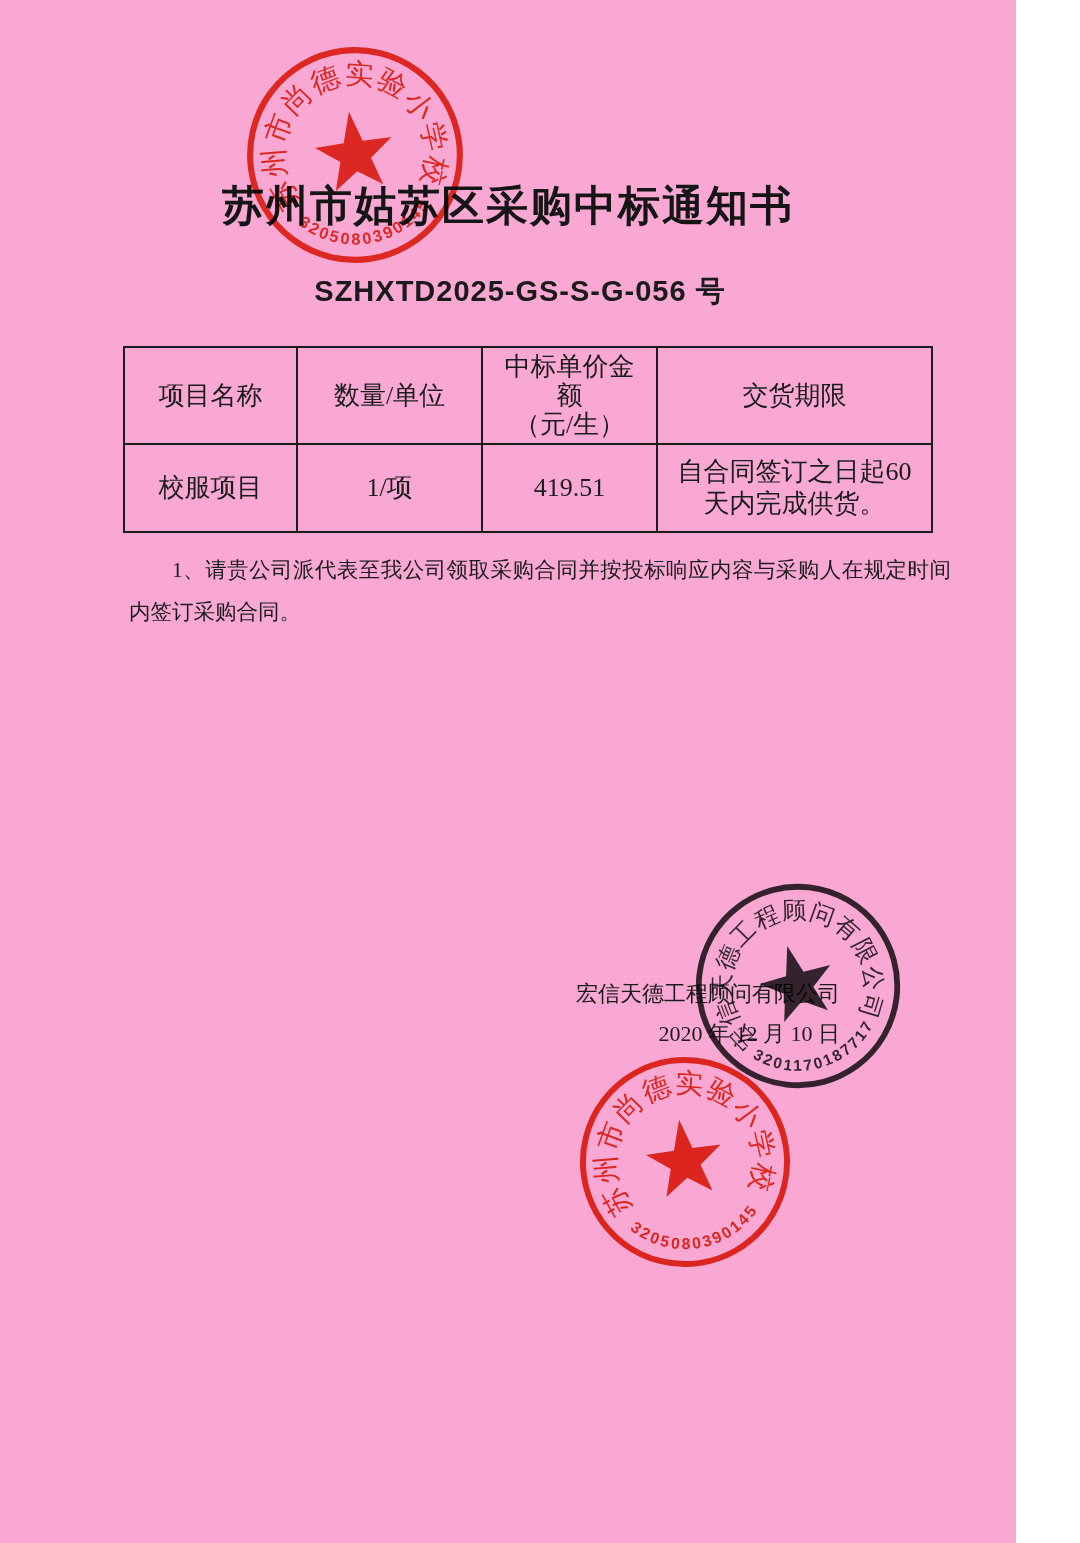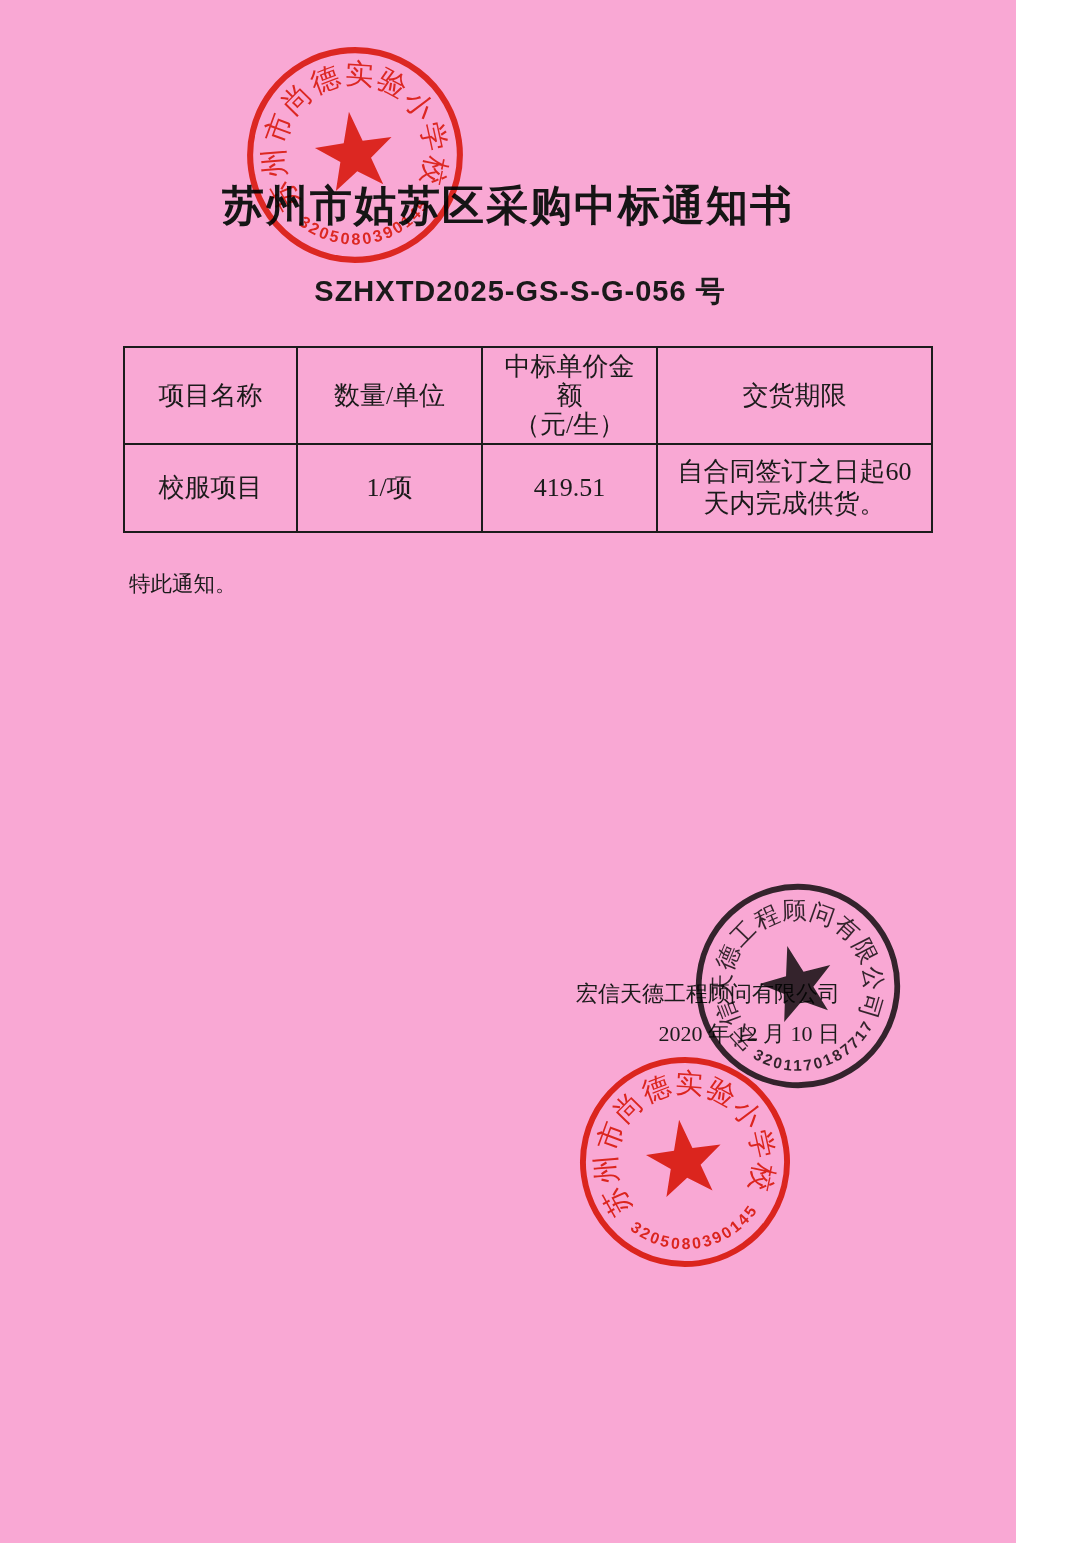--- a/index.html
+++ b/index.html
@@ -91,21 +91,21 @@
       <tbody>
         <tr>
           <td>校服项目</td>
           <td>1/项</td>
           <td>419.51</td>
           <td>自合同签订之日起60天内完成供货。</td>
         </tr>
       </tbody>
     </table>
 
-    <p class="para closing">特此通知。</p>
+    <p class="para indent item1">1、请贵公司派代表至我公司领取采购合同并按投标响应内容与采购人在规定时间内签订采购合同。</p>
   </div>
 
   <div class="signature">
     <div>宏信天德工程顾问有限公司</div>
     <div>2020 年 12 月 10 日</div>
   </div>
 
   <svg class="stamp stamp-red-top" viewBox="0 0 220 220">
     <circle cx="110" cy="110" r="103" fill="none" stroke-width="6" stroke="#e02c18"></circle>
     <polygon points="110,67 119.4,97.1 148,97.6 125.2,114.9 133.5,142.4 110,126 86.5,142.4 94.8,114.9 72,97.6 100.6,97.1" fill="#e02c18"></polygon>

